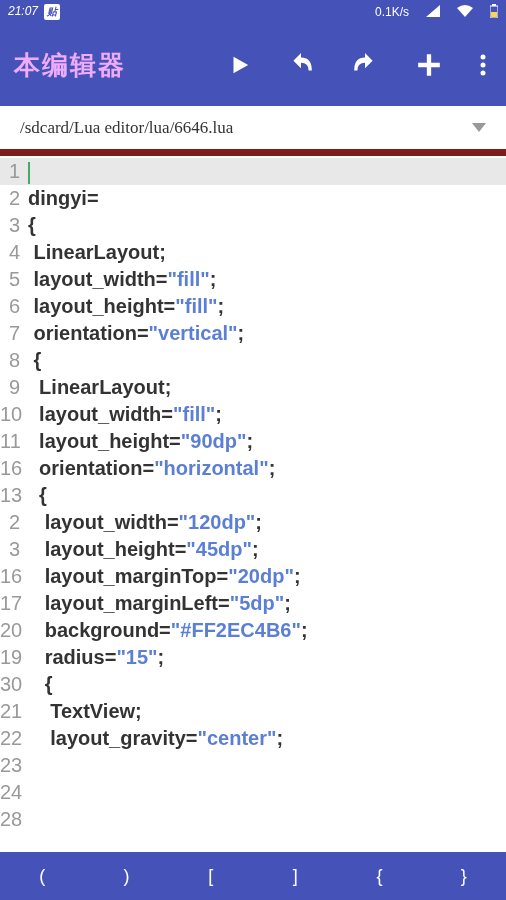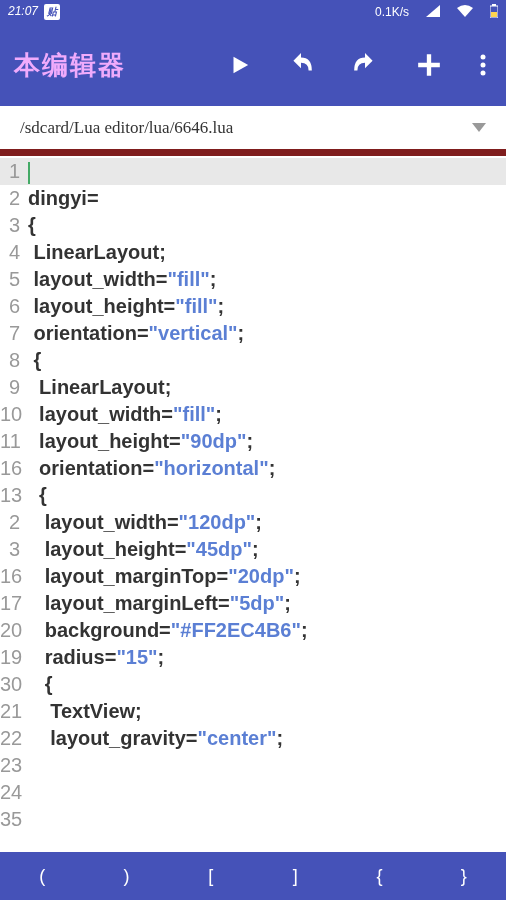--- a/index.html
+++ b/index.html
@@ -123,21 +123,21 @@
       <div class="ln">3</div>
       <div class="ln">16</div>
       <div class="ln">17</div>
       <div class="ln">20</div>
       <div class="ln">19</div>
       <div class="ln">30</div>
       <div class="ln">21</div>
       <div class="ln">22</div>
       <div class="ln">23</div>
       <div class="ln">24</div>
-      <div class="ln">35</div>
+      <div class="ln">28</div>
     </div>
   <div class="code" id="code">
       <div class="code-line first"><span class="cursor"></span></div>
       <div class="code-line"></div>
       <div class="code-line"></div>
       <div class="code-line"><span>dingyi=</span></div>
       <div class="code-line"><span>{</span></div>
       <div class="code-line"><span> LinearLayout;</span></div>
       <div class="code-line"><span> layout_width=</span><span class="kw-str">"fill"</span><span>;</span></div>
       <div class="code-line"><span> layout_height=</span><span class="kw-str">"fill"</span><span>;</span></div>

